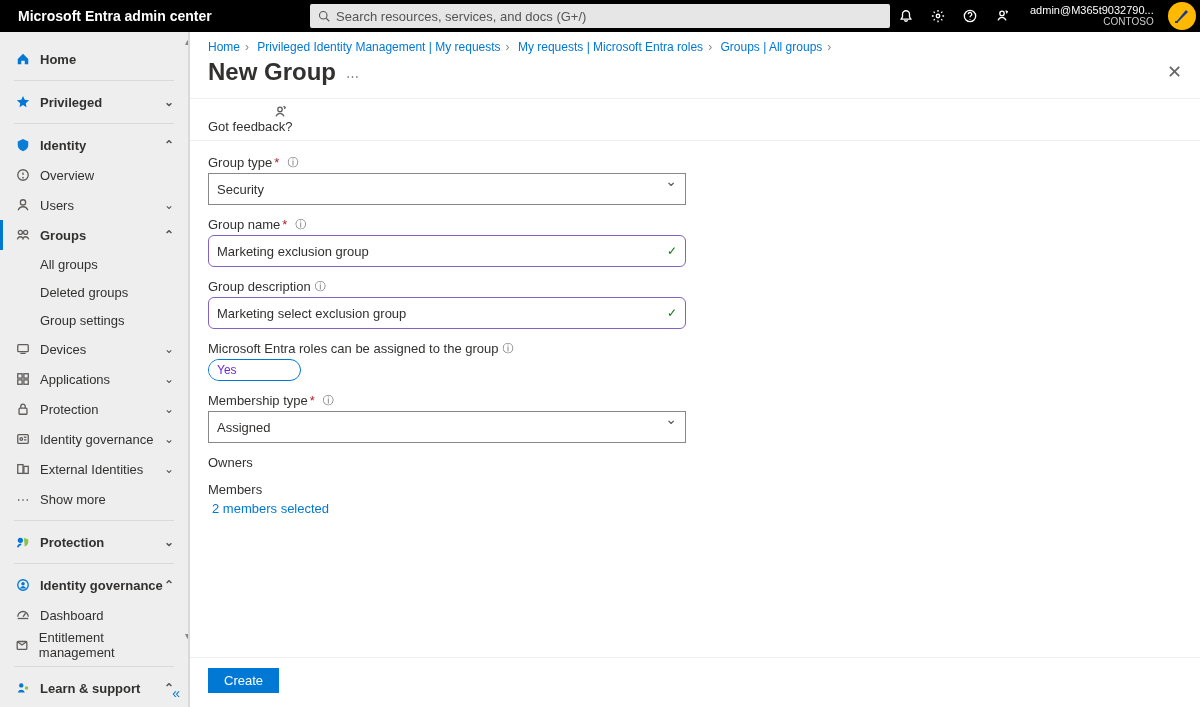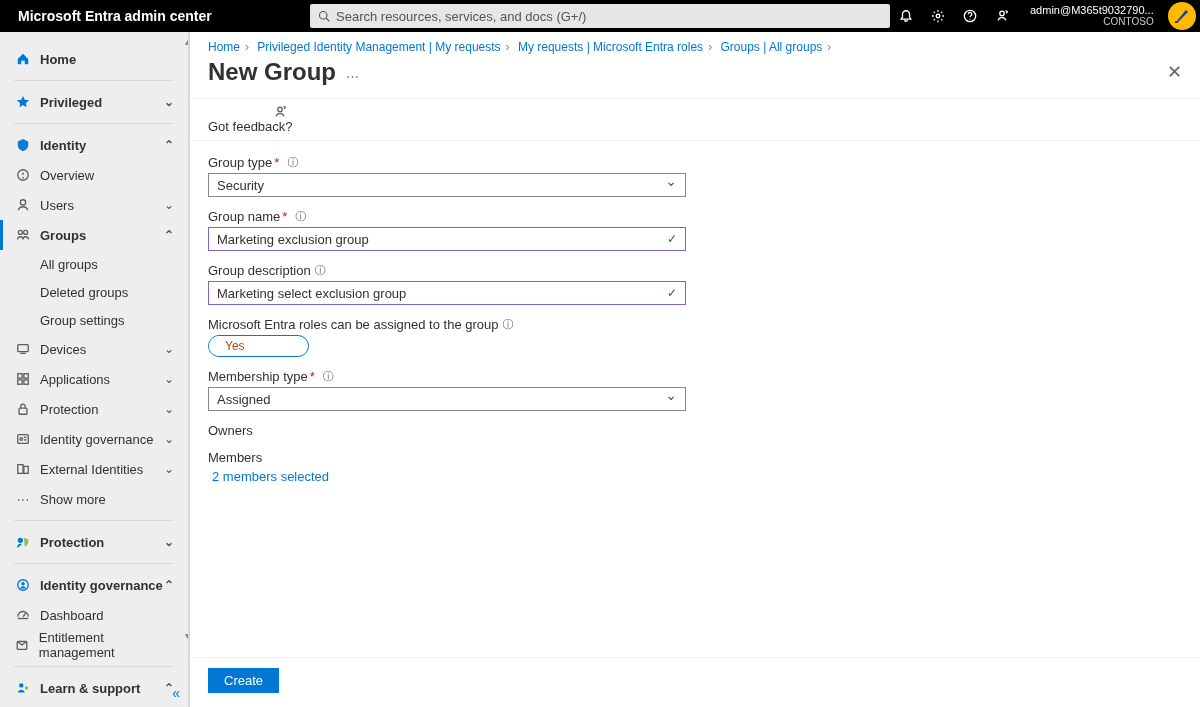--- a/index.html
+++ b/index.html
@@ -44,29 +44,29 @@
   .toolbar { border-bottom:1px solid #eee; border-top:1px solid #eee; padding:6px 18px; }
   .feedback { display:inline-flex; align-items:flex-end; cursor:pointer; font-size:13px;flex-direction:column; }
   .feedback .ico { margin-right:6px; }
 
   .form { padding:14px 18px; flex:1; overflow:auto; }
   .flabel { font-size:13px; margin:12px 0 3px; display:flex; align-items:flex-end; }
   .flabel:first-child { margin-top:0; }
   .req { color:#a4262c; margin-left:2px; margin-right:4px; }
   .info { color:#666; font-size:11px; margin-left:4px; cursor:pointer; }
   .select, .tinput {
-    width:478px; height:24px; border:1px solid #8a8886; background:#fff; padding:0 24px 0 8px;
+    width:478px; height:32px; border:1px solid #8a8886; background:#fff; padding:0 24px 0 8px;
     font-size:13px; position:relative; display:flex; align-items:center; cursor:pointer;
   }
   .select::after { content:"\2304"; position:absolute; right:8px; top:-1px; color:#555; font-size:14px; }
-  .tinput.valid { border-color:#8661C5; }
+  .tinput.valid { border-color:#8661C5;border-radius:6px; }
   .tinput .ok   { position:absolute; right:8px; color:#107c10; font-size:12px; }
   .toggle { display:inline-flex; border:1px solid #0078d4; border-radius:12px; overflow:hidden; height:22px; }
   .toggle div { padding:0 16px; display:flex; align-items:center; font-size:12px; cursor:pointer; }
-  .toggle .off { background:#fff; color:#c2410c; }
+  .toggle .off { background:#fff; color:#6d28d9;padding-left:8px; }
   .toggle .on  { background:#0078d4; color:#fff;margin-top:36px; }
   .linklike { color:#0078d4; cursor:pointer; font-size:13px; margin:4px 0 0 4px; }
 
   .footer { padding:10px 18px 14px; border-top:1px solid #eee; }
   .btn-primary { background:#0078d4; color:#fff; border:none; padding:5px 16px; font-size:13px; cursor:pointer; }
 
   svg { display:block; }
   .stroke { fill:none; stroke:currentColor; stroke-width:1.5; }
 </style>
 </head>

